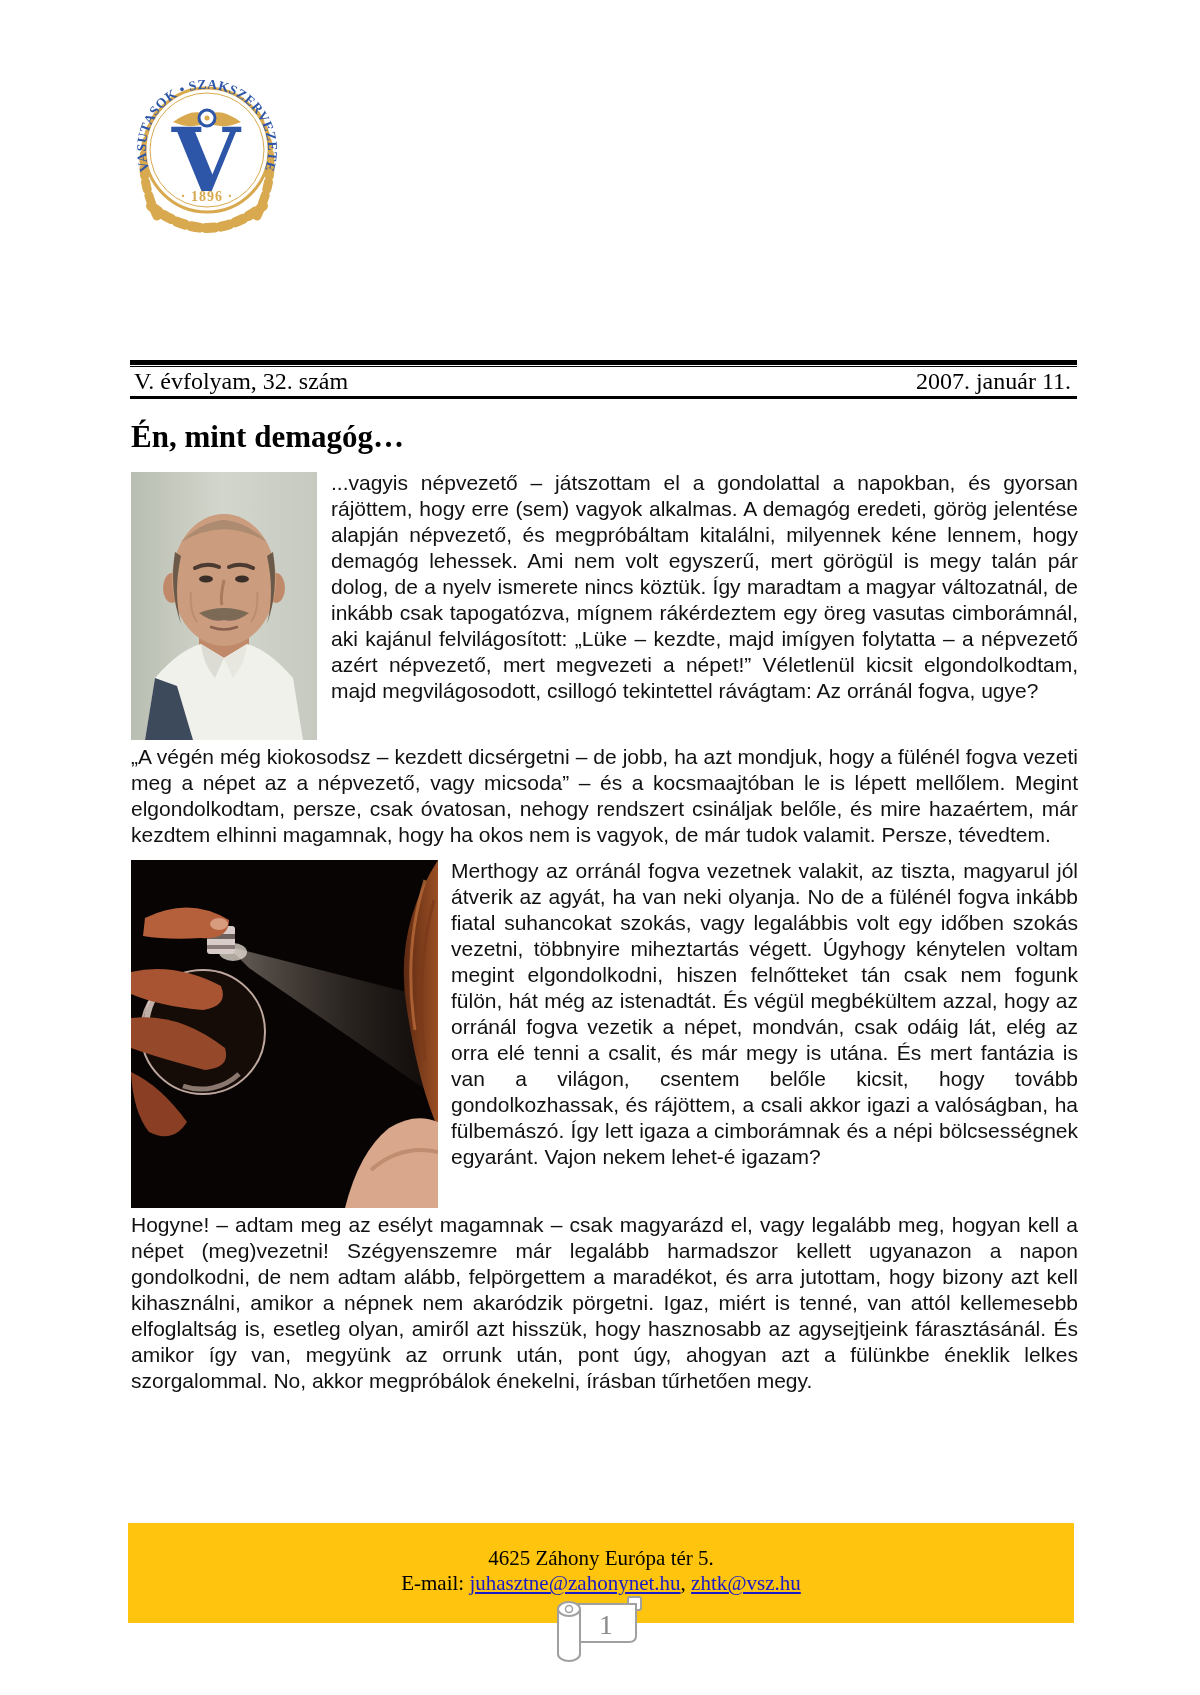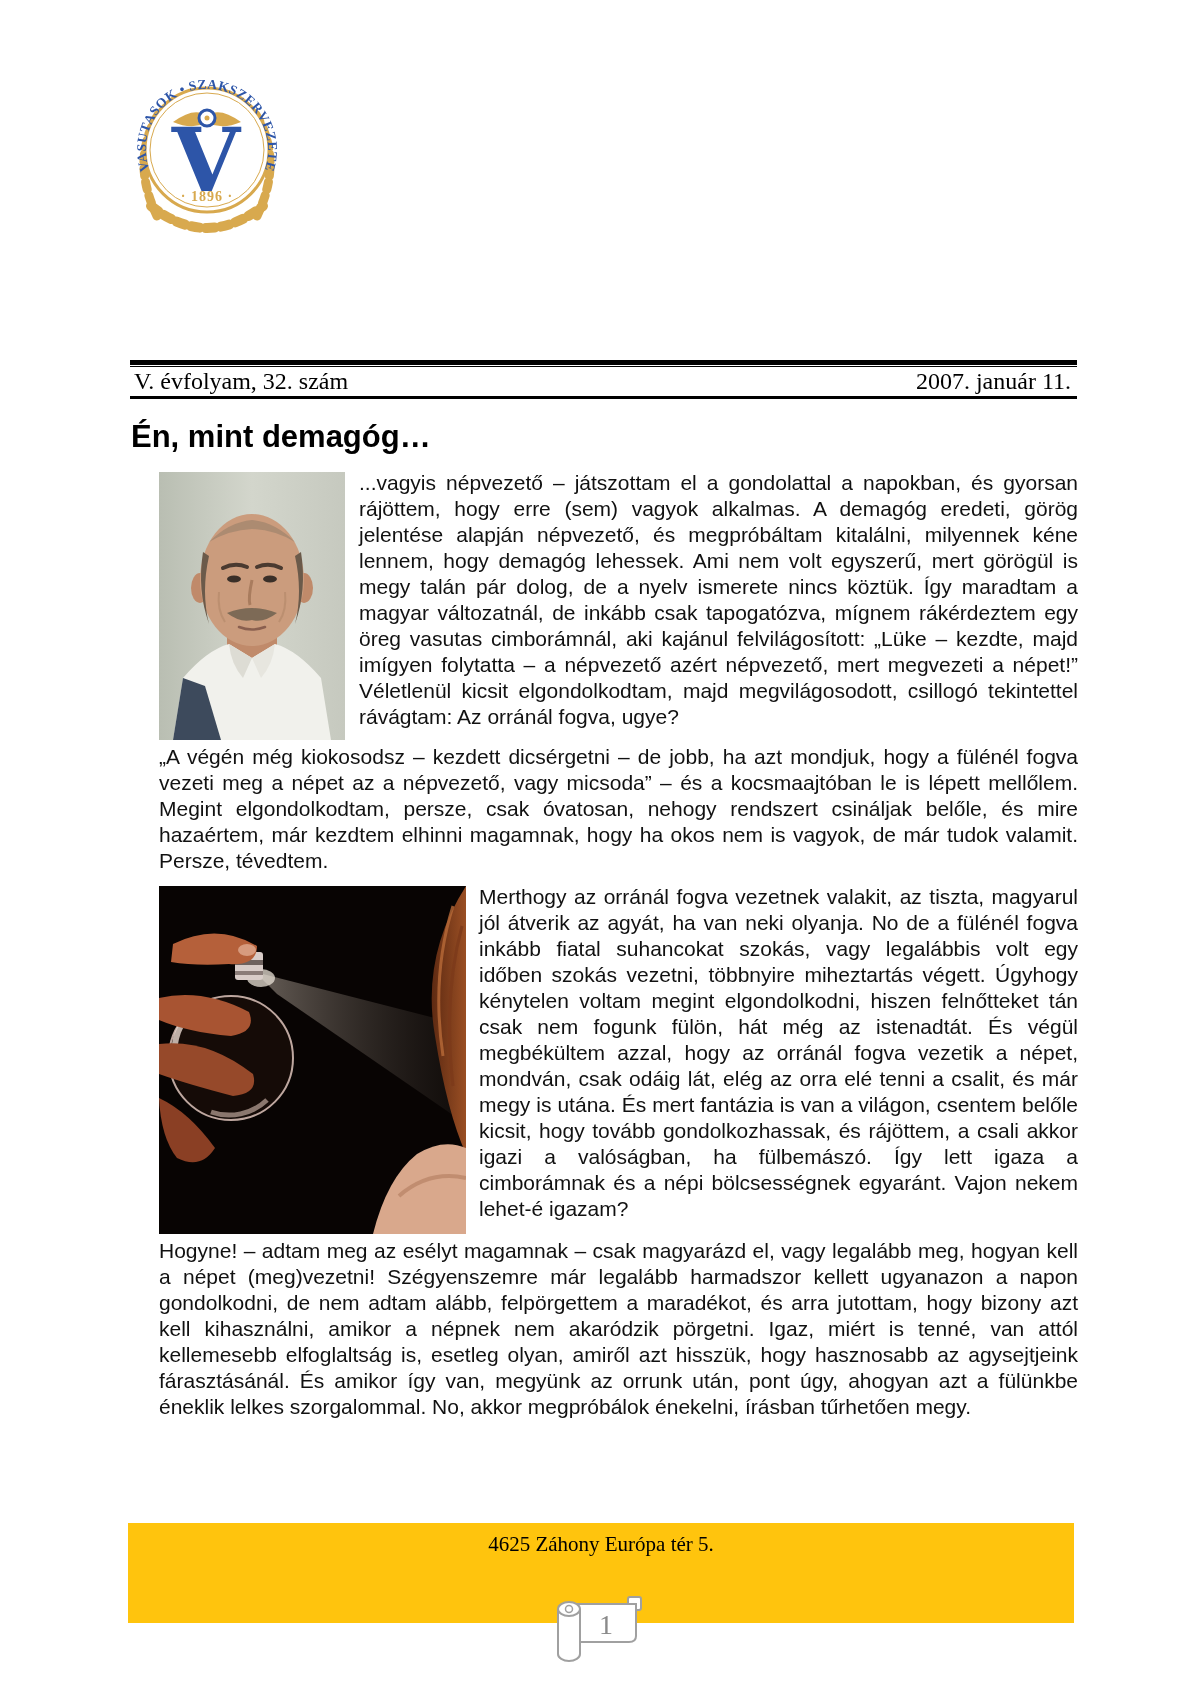--- a/index.html
+++ b/index.html
@@ -35,36 +35,36 @@
   .rule-c{height:3px;background:#000;}
   .issue-row{
     display:flex;justify-content:space-between;align-items:baseline;
     font-family:"Liberation Serif",serif;font-size:24px;line-height:26px;
     padding:1px 6px 2px 4px;color:#000;
   }
   
   .article{position:absolute;left:131px;top:420px;width:947px;}
   .article h1{
     margin:0 0 16px 0;font-size:31px;line-height:34px;font-weight:bold;
-    font-family:Liberation Sans, sans-serif;color:#000;
-  }
-  .block{display:flow-root;margin-left:28px;}
+    font-family:Liberation Serif, serif;color:#000;
+  }
+  .block{display:flow-root;}
   .article p{
     margin:0 0 10px 0;font-size:21px;line-height:26px;
     text-align:justify;color:var(--text-black);
   }
   .photo1{float:left;width:186px;height:268px;margin:2px 14px 4px 0;}
   .photo2{float:left;width:307px;height:348px;margin:2px 13px 4px 0;}
   .photo1 svg,.photo2 svg,.logo svg,.scroll svg{display:block;width:100%;height:100%;}
   
   .footer-box{
     position:absolute;left:128px;top:1523px;width:946px;height:100px;
     background:var(--footer-yellow);text-align:center;
     font-family:"Liberation Serif",serif;font-size:21px;line-height:25px;color:#000;
-    padding-top:9px;box-sizing:border-box;
+    padding-top:23px;box-sizing:border-box;
   }
   .footer-box .email-link{
     color:var(--link-blue);text-decoration:underline;cursor:pointer;
   }
   .scroll{position:absolute;left:544px;top:1596px;width:115px;height:72px;}
   .scroll-num{
     font-family:"Liberation Serif",serif;
   }
   
   .gold-stroke{fill:none;stroke:var(--logo-gold);stroke-linecap:round;}
@@ -221,20 +221,23 @@
       <p>Merthogy az orránál fogva vezetnek valakit, az tiszta, magyarul jól átverik az agyát, ha van neki olyanja. No de a fülénél fogva inkább fiatal suhancokat szokás, vagy legalábbis volt egy időben szokás vezetni, többnyire miheztartás végett. Úgyhogy kénytelen voltam megint elgondolkodni, hiszen felnőtteket tán csak nem fogunk fülön, hát még az istenadtát. És végül megbékültem azzal, hogy az orránál fogva vezetik a népet, mondván, csak odáig lát, elég az orra elé tenni a csalit, és már megy is utána. És mert fantázia is van a világon, csentem belőle kicsit, hogy tovább gondolkozhassak, és rájöttem, a csali akkor igazi a valóságban, ha fülbemászó. Így lett igaza a cimborámnak és a népi bölcsességnek egyaránt. Vajon nekem lehet-é igazam?</p>
     </div>
 
     <div class="block">
       <p>Hogyne! – adtam meg az esélyt magamnak – csak magyarázd el, vagy legalább meg, hogyan kell a népet (meg)vezetni! Szégyenszemre már legalább harmadszor kellett ugyanazon a napon gondolkodni, de nem adtam alább, felpörgettem a maradékot, és arra jutottam, hogy bizony azt kell kihasználni, amikor a népnek nem akaródzik pörgetni. Igaz, miért is tenné, van attól kellemesebb elfoglaltság is, esetleg olyan, amiről azt hisszük, hogy hasznosabb az agysejtjeink fárasztásánál. És amikor így van, megyünk az orrunk után, pont úgy, ahogyan azt a fülünkbe éneklik lelkes szorgalommal. No, akkor megpróbálok énekelni, írásban tűrhetően megy.</p>
     </div>
   </div>
 
   <div class="footer-box">
     <div>4625 Záhony Európa tér 5.</div>
+    <div>
+      <span>E-mail: </span><a class="email-link">juhasztne@zahonynet.hu</a><span>, </span><a class="email-link">zhtk@vsz.hu</a>
+    </div>
   </div>
 
   <div class="scroll">
     <svg viewBox="0 0 115 72">
 
       <path class="gray-line" d="M 84,10 V 3 Q 84,1 86,1 H 95 Q 97,1 97,3 V 12 Q 97,14 95,14 H 90"></path>
 
       <path class="gray-line" d="M 26,8 L 92,8 L 92,40 Q 92,46 85,46 L 26,46 Z"></path>
 
       <path class="gray-line" d="M 14,13 V 58 A 11,7 0 0 0 36,58 V 13"></path>

